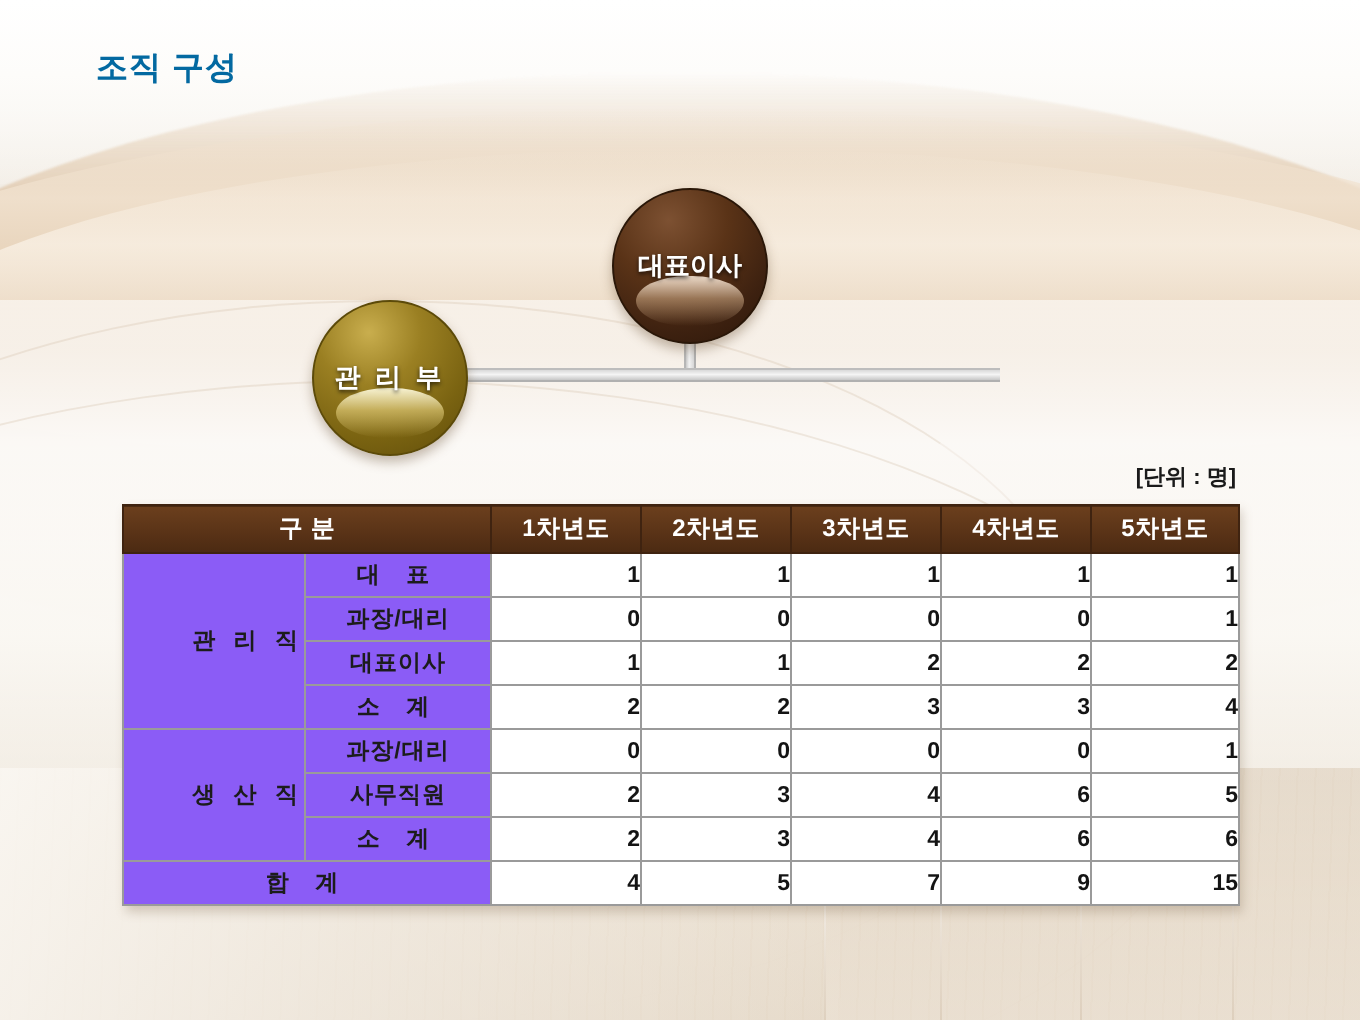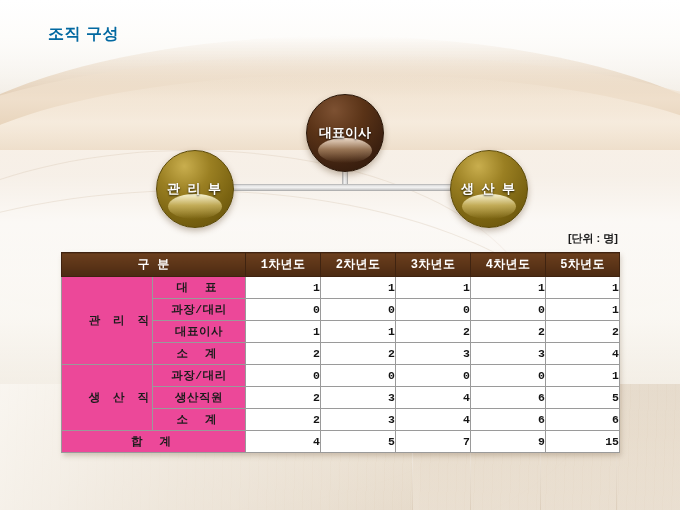--- a/index.html
+++ b/index.html
@@ -237,21 +237,21 @@
       radial-gradient(circle at 36% 20%, #c9ae4e 0%, #9a7f22 34%, #7a6311 68%, #5f4c0a 100%);
     border: 1px solid #5c4a09;
     color: #ffffff;
   }
   .node-dept .glossy {
     background: linear-gradient(180deg,
         rgba(255,252,225,0.92) 0%,
         rgba(233,212,130,0.6) 45%,
         rgba(150,124,30,0.0) 100%);
   }
-  .node-mgmt { left: 152px; top: 150px; }
+  .node-mgmt { left: 152px; top: 150px; font-family: Liberation Serif, serif; }
   .node-prod { left: 446px; top: 150px; }
 
   
   .unit-caption {
     position: absolute;
     right: 62px;
     top: 231px;
     font-size: 11px;
     font-weight: bold;
     color: #1a1a1a;
@@ -264,41 +264,40 @@
     left: 61px;
     top: 252px;
     width: 558px;
     box-shadow: 2px 3px 5px rgba(120,95,65,0.28);
   }
   table.data {
     border-collapse: collapse;
     width: 558px;
     table-layout: fixed;
     background: #ffffff;
-    font-family: Liberation Mono, monospace;
   }
   table.data th, table.data td {
     border: 1px solid #9a9a9a;
     height: 21px;
     font-size: 11.5px;
     font-weight: bold;
     padding: 0;
   }
   table.data thead th {
     background: linear-gradient(180deg, #6b3f1d 0%, #5a3317 55%, #4b2a12 100%);
     color: #ffffff;
     border: 1px solid #3f2310;
     height: 23px;
     font-size: 12px;
     text-align: center;
     letter-spacing: 0.3px;
   }
   th.col-gubun { letter-spacing: 4px; }
   td.grp, td.sub, td.total-label {
-    background: #ec4899;
+    background: #8b5cf6;
     color: #1c1c1c;
     text-align: center;
   }
   td.grp { letter-spacing: 3px; font-size: 12px; text-align: right; }
   td.sub { letter-spacing: 0.5px; }
   td.sub.spaced { letter-spacing: 5px; }
   td.total-label { letter-spacing: 5px; font-size: 12px; }
   td.num {
     background: #ffffff;
     color: #141414;
@@ -337,24 +336,20 @@
     <div class="node node-ceo">
       <span class="label">대표이사</span>
       <span class="glossy"></span>
     </div>
 
     <div class="node node-dept node-mgmt">
       <span class="label">관 리 부</span>
       <span class="glossy"></span>
     </div>
 
-    <div class="node node-dept node-prod">
-      <span class="label">생 산 부</span>
-      <span class="glossy"></span>
-    </div>
   </div>
 
   <div class="unit-caption">[단위 : 명]</div>
 
   <div class="table-wrap">
     <table class="data">
       <colgroup>
         <col style="width:91px">
         <col style="width:93px">
         <col style="width:75px">
@@ -412,21 +407,21 @@
         <tr>
           <td class="grp" rowspan="3">생 산 직</td>
           <td class="sub">과장/대리</td>
           <td class="num">0</td>
           <td class="num">0</td>
           <td class="num">0</td>
           <td class="num">0</td>
           <td class="num">1</td>
         </tr>
         <tr>
-          <td class="sub">생산직원</td>
+          <td class="sub">사무직원</td>
           <td class="num">2</td>
           <td class="num">3</td>
           <td class="num">4</td>
           <td class="num">6</td>
           <td class="num">5</td>
         </tr>
         <tr>
           <td class="sub spaced">소    계</td>
           <td class="num">2</td>
           <td class="num">3</td>

